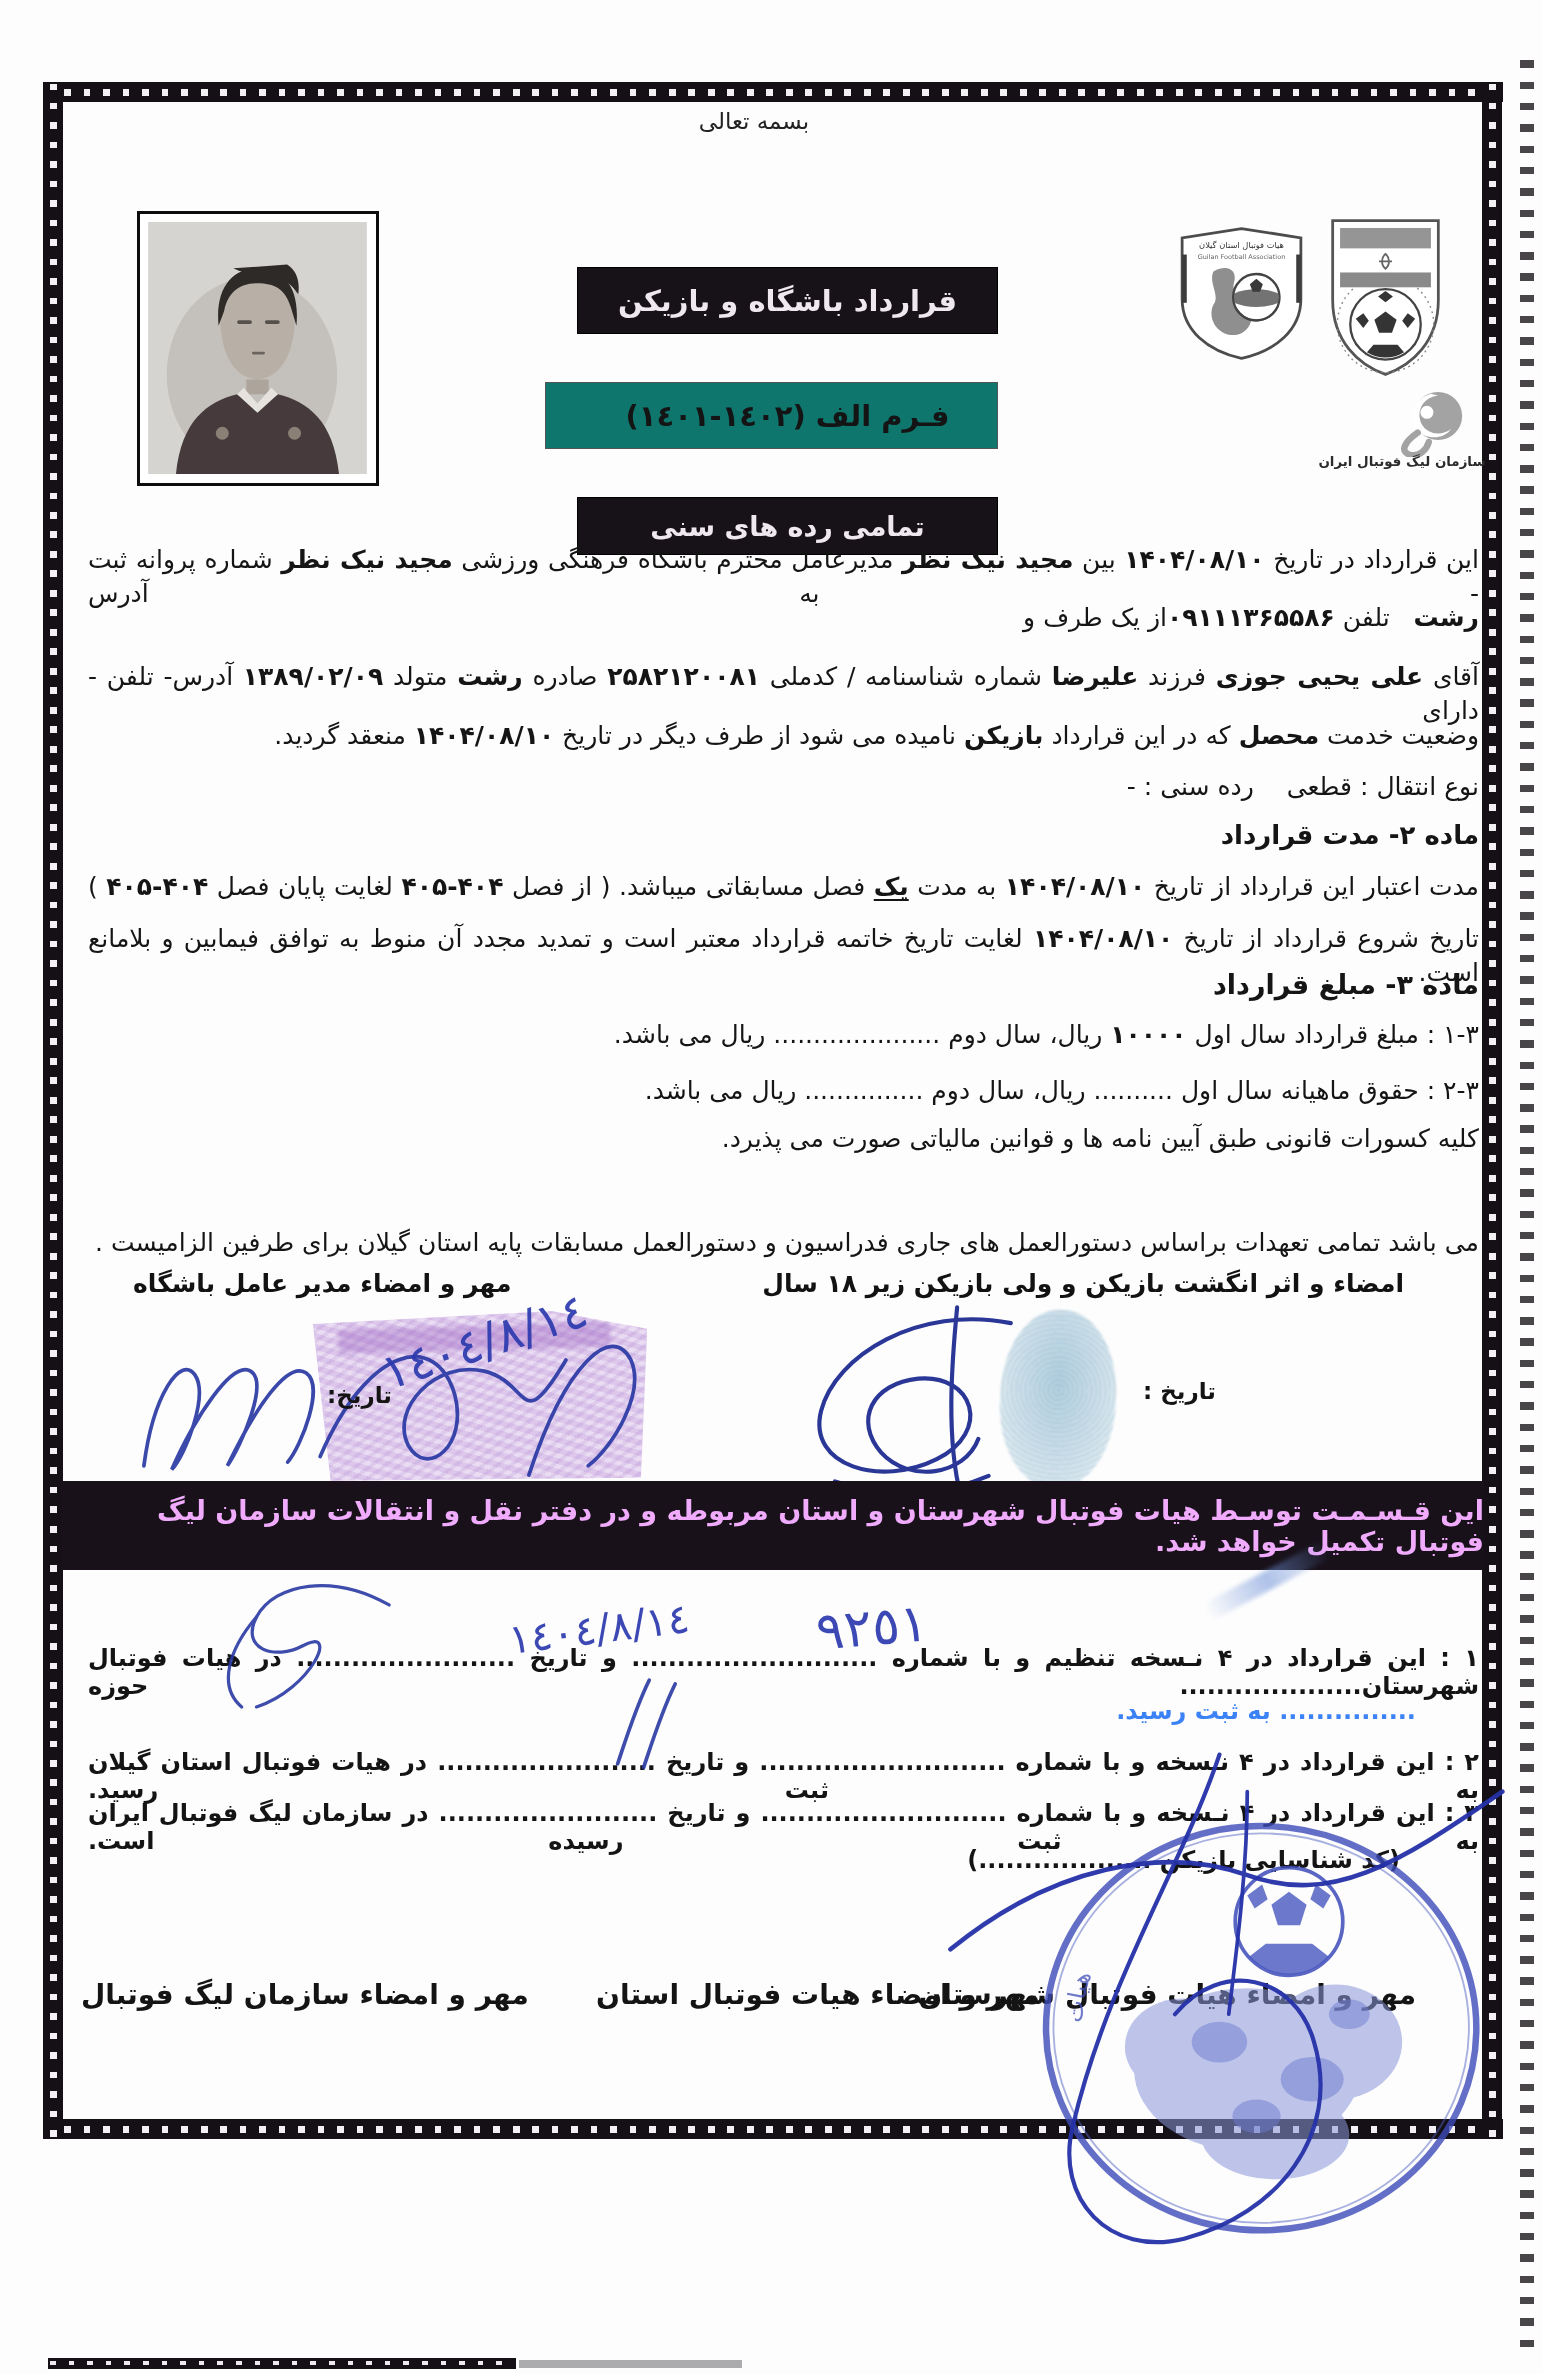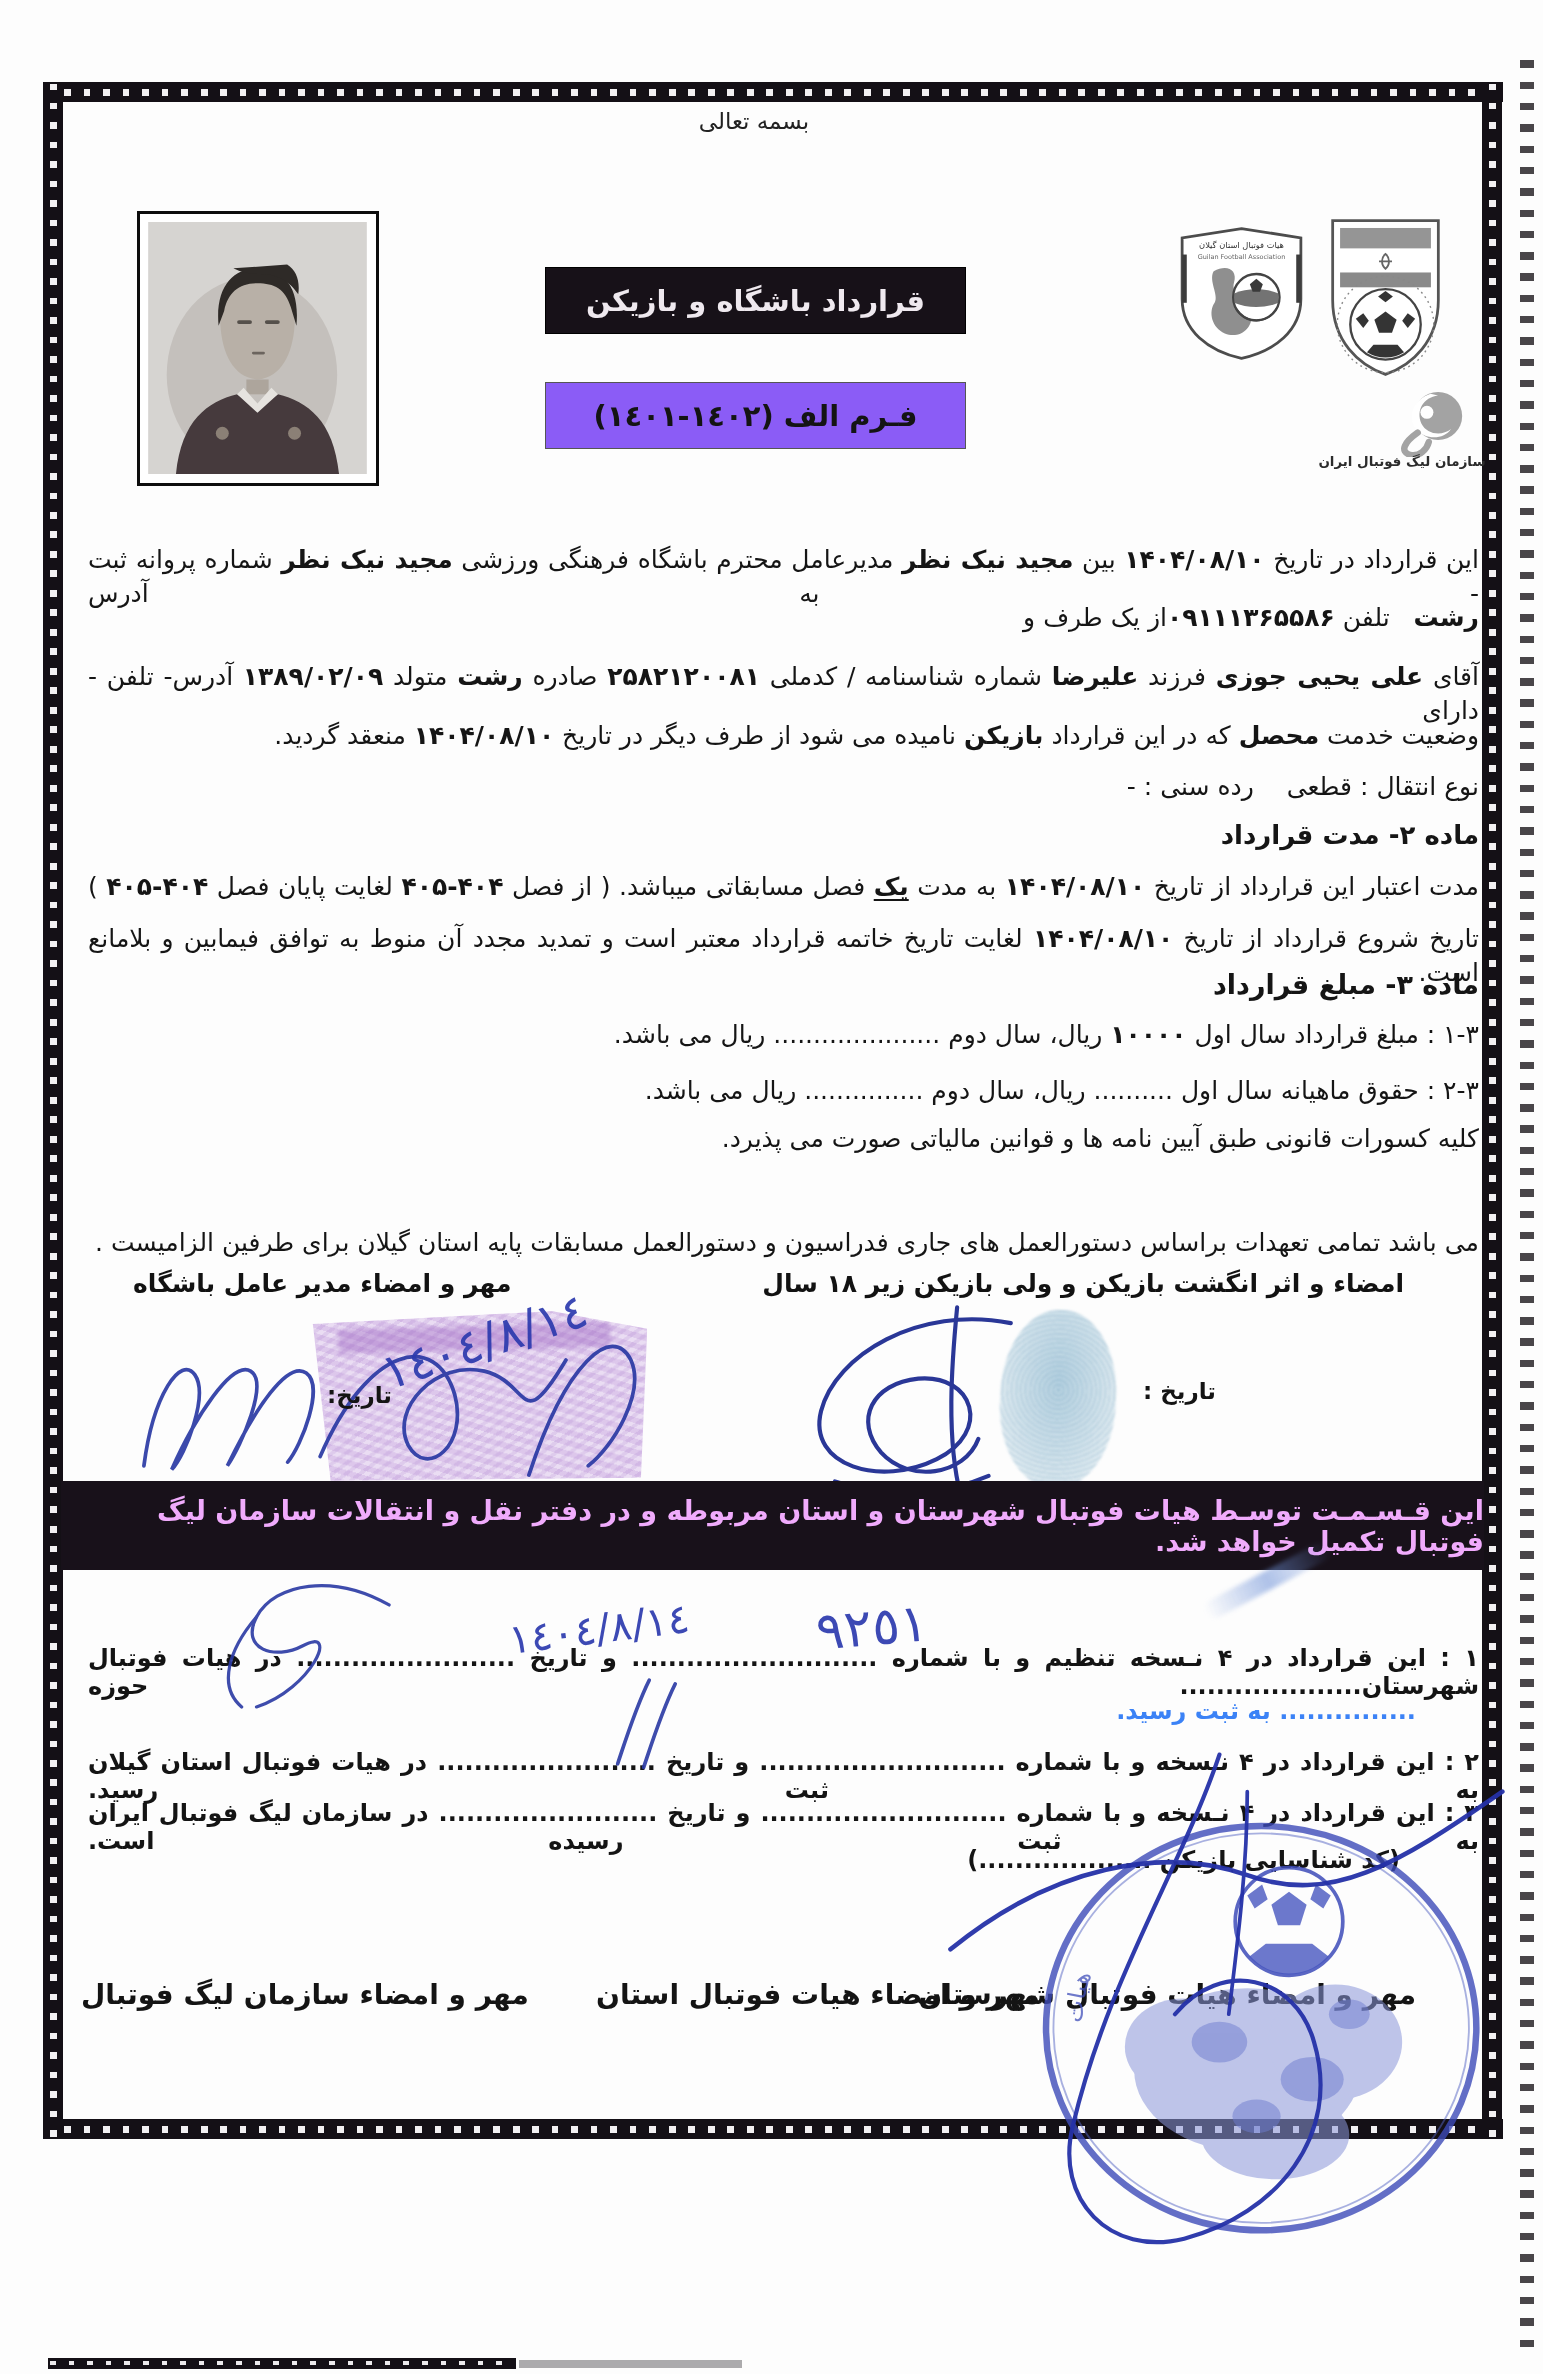--- a/index.html
+++ b/index.html
@@ -22,21 +22,21 @@
   .bottom-strip2{position:absolute;left:519px;top:2360px;width:223px;height:8.3px;opacity:.35;background:#141016;}
   
   .bl{position:absolute;left:88px;width:1391px;direction:rtl;font-size:25px;line-height:1.35;color:#151515;}
   .bl.just{text-align:justify;text-align-last:justify;}
   .bl.start{text-align:right;}
   .bl.bold{font-weight:700;}
   .b{font-weight:700;}
   .u{text-decoration:underline;text-underline-offset:3.7px;}
   .title-row{width:419px;display:flex;align-items:center;justify-content:center;font-weight:700;margin-top:48px;}
   .title-dark{background:#171118;color:#efe9ef;border:0.9px solid #000;}
-  .title-light{background:#8b5cf6;color:#141414;border:0.9px solid #555;}
+  .title-light{background:#0f766e;color:#141414;border:0.9px solid #555;padding-left:32px;}
   .banner{position:absolute;left:61px;top:1481px;width:1423px;height:89px;background:#18111a;
     display:flex;align-items:center;justify-content:center;color:#f0abfc;font-size:27px;font-weight:700;letter-spacing:0.5px;}
   .reg{position:absolute;left:88px;width:1391px;font-size:24px;font-weight:700;color:#141414;
     text-align:justify;text-align-last:justify;direction:rtl;}
   .footer-label{position:absolute;top:1978px;font-size:28px;font-weight:700;color:#141414;white-space:nowrap;}
   .datelabel{position:absolute;font-size:23px;font-weight:700;color:#141414;white-space:nowrap;}
   .hdr{position:absolute;top:1269px;font-size:25px;font-weight:700;white-space:nowrap;color:#121212;}
   .hw{position:absolute;color:#2c3aae;direction:rtl;white-space:nowrap;opacity:.92;}
   .photo-frame{position:absolute;left:137px;top:211px;width:219px;height:252px;border:3.7px solid #0d0d0d;
     background:#fff;padding:8.3px;box-sizing:content-box;}
@@ -86,20 +86,21 @@
       <path d="M30,272 C36,214 64,194 96,186 L118,202 L140,186 C172,194 200,214 206,272 Z" fill="#463a3d"></path>
       <path d="M96,186 L118,206 L140,186 L133,179 L118,196 L103,179 Z" fill="#e6e3df"></path>
       <circle cx="80" cy="228" r="7" fill="#8b8076"></circle>
       <circle cx="158" cy="228" r="7" fill="#8b8076"></circle>
     </svg>
   </div>
 
   <div class="abs" style="left:545px;top:219px;">
     <div class="title-row title-dark" style="height:65px;font-size:29px;margin-bottom:4.6px;">قرارداد باشگاه و بازیکن</div>
     <div class="title-row title-light" style="height:65px;font-size:29px;margin-bottom:4.6px;">فـرم الف (١٤٠٢-١٤٠١)</div>
+    <div class="title-row title-dark" style="height:56px;font-size:27px;">تمامی رده های سنی</div>
   </div>
 
   <svg class="abs" style="left:1171px;top:223px;" width="141" height="141" viewBox="0 0 152 152">
     <path d="M76,6 L140,16 L140,82 C140,116 112,138 76,146 C40,138 12,116 12,82 L12,16 Z" fill="#ffffff" stroke="#4c4c4c" stroke-width="3"></path>
     <rect x="12" y="34" width="5" height="52" fill="#3c3c3c"></rect>
     <rect x="135" y="34" width="5" height="52" fill="#3c3c3c"></rect>
     <text x="76" y="27" font-size="9" text-anchor="middle" fill="#333">هیات فوتبال استان گیلان</text>
     <text x="76" y="39" font-size="7" text-anchor="middle" fill="#666">Guilan Football Association</text>
     <path d="M46,52 C60,44 72,50 68,64 C64,78 80,82 86,98 C90,112 74,126 58,119 C44,113 40,96 47,86 C52,78 40,62 46,52 Z" fill="#8f8f8f"></path>
     <circle cx="92" cy="80" r="25" fill="#ffffff" stroke="#444" stroke-width="2.5"></circle>

